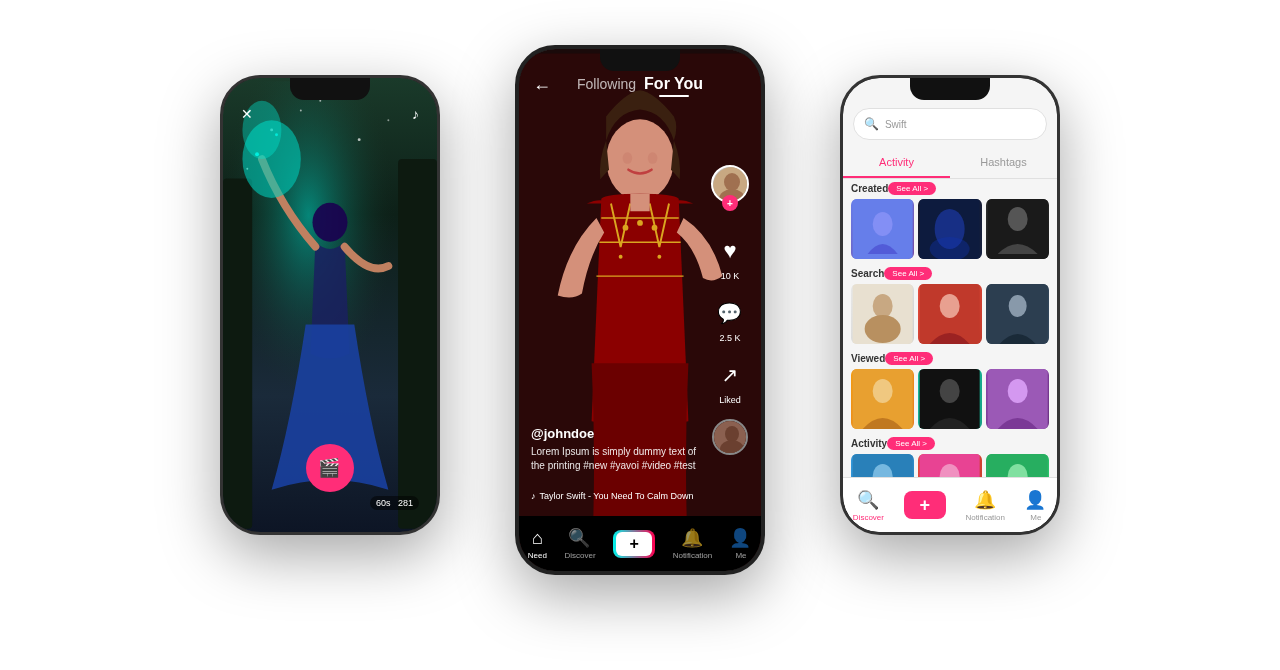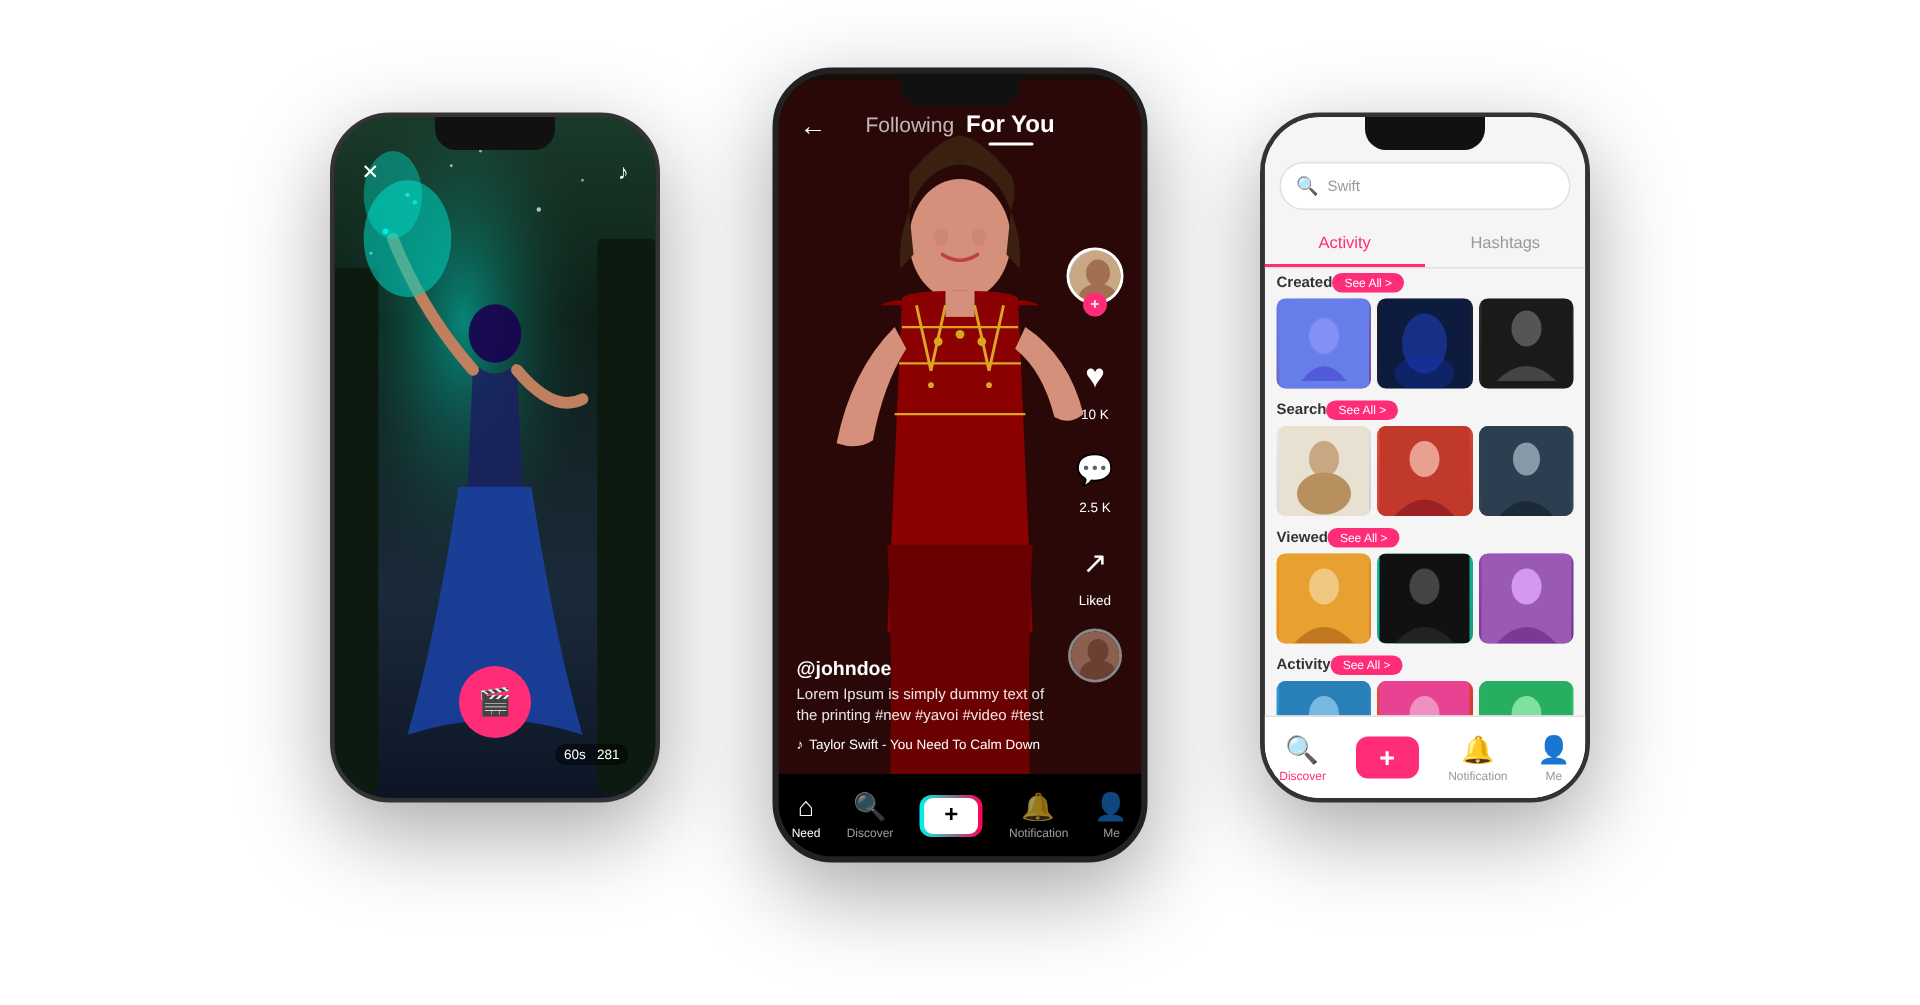--- a/index.html
+++ b/index.html
@@ -267,21 +267,21 @@
       color: #fff;
       font-size: 13px;
       font-weight: 700;
       margin-bottom: 4px;
     }
 
     .center-caption {
       color: rgba(255,255,255,0.9);
       font-size: 10px;
       line-height: 1.4;
-      margin-bottom: 6px;
+      margin-bottom: 18px;
     }
 
     .center-music {
       color: #fff;
       font-size: 9px;
       display: flex;
       align-items: center;
       gap: 4px;
     }
 

